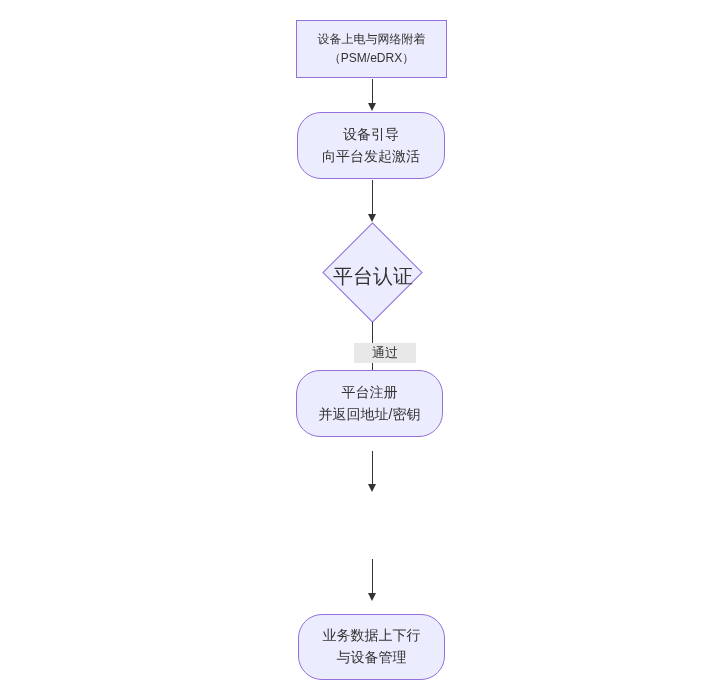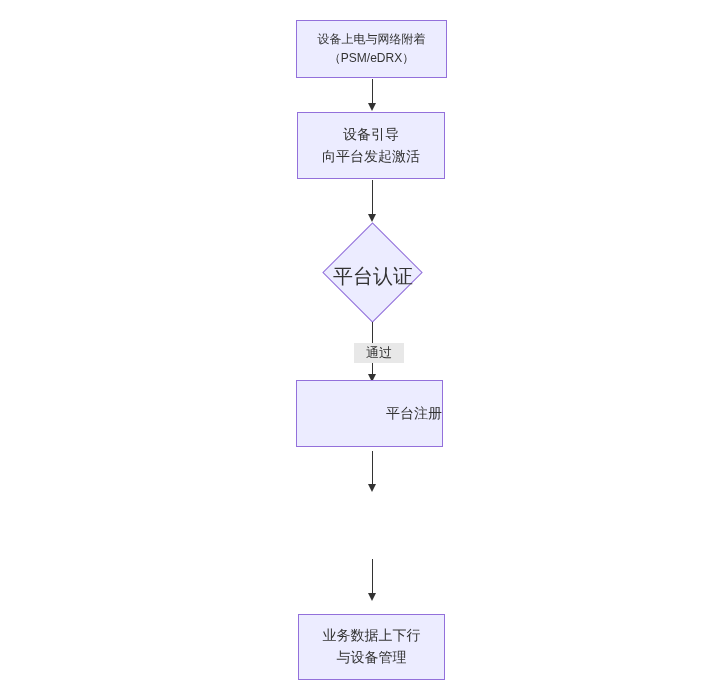--- a/index.html
+++ b/index.html
@@ -28,21 +28,21 @@
     display: flex;
     flex-direction: column;
     align-items: center;
     justify-content: center;
     text-align: center;
     line-height: 1.55;
     color: var(--text-color);
   }
   .node .line { white-space: nowrap; }
   .f12 { font-size: 12px; justify-content: center; }
-  .f14 { font-size: 14px; }
+  .f14 { font-size: 14px; border-radius: 24px; }
   .diamond {
     position: absolute;
     width: 71px;
     height: 71px;
     background: var(--node-fill);
     border: 1px solid var(--node-border);
     transform: rotate(45deg);
   }
   .diamond-label {
     position: absolute;
@@ -60,21 +60,21 @@
     position: absolute;
     width: 0; height: 0;
     border-left: 4.5px solid transparent;
     border-right: 4.5px solid transparent;
     border-top: 8px solid var(--arrow-color);
   }
   .edge-label {
     position: absolute;
     background: var(--edge-label-bg);
     font-size: 13px;
-    padding: 1px 12px;
+    padding: 1px 18px;
     color: var(--text-color);
     white-space: nowrap;
   }
 </style>
 </head>
 <body>
 
 <div class="canvas">
 
   <div class="node f12" style="left:296px; top:20px; width:151px; height:58px;">
@@ -93,22 +93,23 @@
   <div class="edge-line" style="left:372px; top:180px; height:35px;"></div>
   <div class="arrow-head" style="left:368px; top:214px;"></div>
 
   <div class="diamond" style="left:337px; top:237px;"></div>
   <div class="diamond-label" style="left:313px; top:263px;">平台认证</div>
 
   <div class="edge-line" style="left:372px; top:322px; height:53px;"></div>
   <div class="edge-label" style="left:354px; top:343px;">通过</div>
   <div class="arrow-head" style="left:368px; top:374px;"></div>
 
-  <div class="node f14" style="left:296px; top:380px; width:147px; height:67px;align-items:flex-end;">
+  <div class="node f14" style="left:296px; top:370px; width:147px; height:67px;">
     <div class="line">平台注册</div>
+    <div class="line">并返回地址/密钥</div>
   </div>
 
   <div class="edge-line" style="left:372px; top:451px; height:34px;"></div>
   <div class="arrow-head" style="left:368px; top:484px;"></div>
 
 
   <div class="edge-line" style="left:372px; top:559px; height:35px;"></div>
   <div class="arrow-head" style="left:368px; top:593px;"></div>
 
   <div class="node f14" style="left:298px; top:614px; width:147px; height:66px;">

